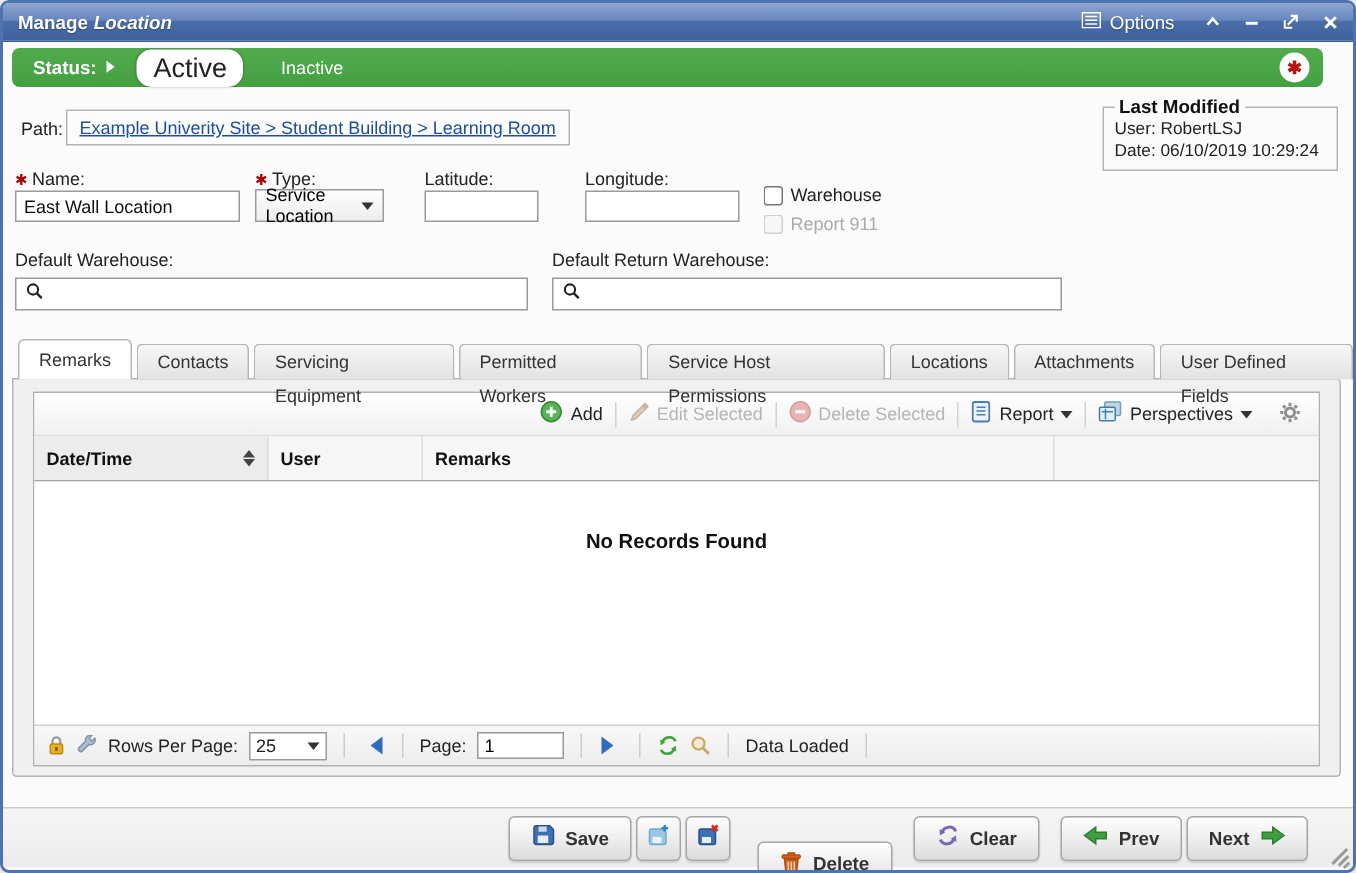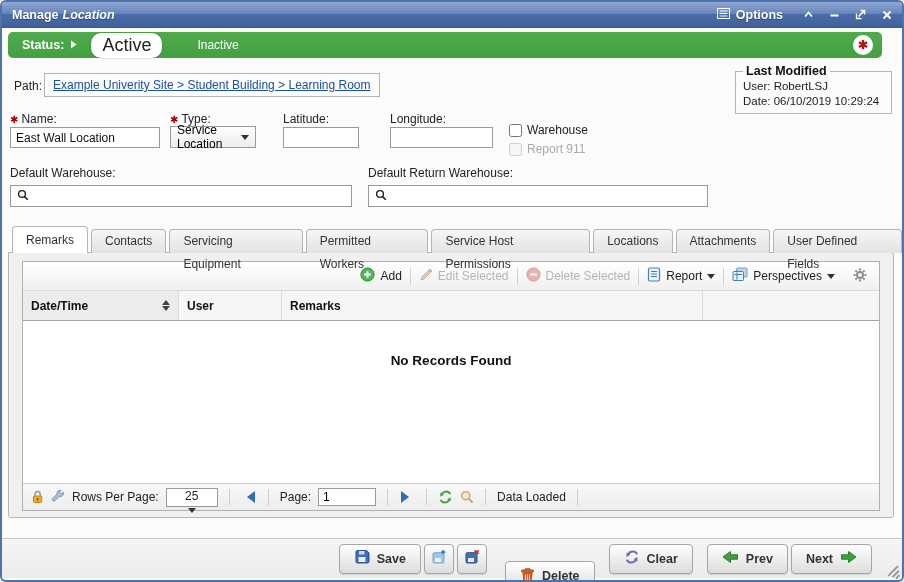--- a/index.html
+++ b/index.html
@@ -16,34 +16,34 @@
   .titlebar{
     position:absolute; top:0; left:0; right:0; height:26px;
     background:linear-gradient(180deg,#90a6d1 0%,#6787bf 45%,#4b6da7 50%,#40619c 100%);
     border-bottom:1px solid #365a8c;
     display:flex; align-items:center; justify-content:space-between;
     padding:0 10px; color:#fff;
   }
   .titlebar .wtitle{ font-size:12.5px; font-weight:bold; text-shadow:0 1px 1px rgba(0,0,0,.35); }
   .titlebar .wtitle .ent{ font-style:italic; margin-left:4px; }
   .tb-right{ display:flex; align-items:center; gap:14px; }
-  .tb-opt{ display:flex; align-items:center; gap:6px; font-size:12.5px; font-weight:bold; cursor:pointer; text-shadow:0 1px 1px rgba(0,0,0,.35);justify-content:center;}
+  .tb-opt{ display:flex; align-items:center; gap:6px; font-size:12.5px; font-weight:normal; cursor:pointer; text-shadow:0 1px 1px rgba(0,0,0,.35);justify-content:center;}
   .tb-ctl{ display:flex; align-items:center; gap:15px; margin-left:6px; }
   .tb-ctl svg{ display:block; cursor:pointer; }
 
   
   .greenbar{
     position:absolute; left:6px; top:30px; width:874px; height:26px;
     background:linear-gradient(180deg,#51ab4d,#43a041);
     border-radius:5px; display:flex; align-items:center; color:#fff;
     padding-left:14px; font-size:12.5px;
   }
   .greenbar .slabel{ font-weight:bold; margin-right:6px; }
   .pill{ background:#fff; color:#222; border-radius:10px; padding:2px 11px; font-size:18px; margin-left:14px; cursor:pointer; box-shadow:0 0 2px rgba(0,0,0,.3);}
-  .inactive-opt{ margin-left:35px; color:#fff; font-size:12px; cursor:pointer; }
+  .inactive-opt{ margin-left:25px; color:#fff; font-size:12px; cursor:pointer; }
   .star-circle{ position:absolute; right:9px; top:3px; width:20px; height:20px; background:#fff; border-radius:50%;
     display:flex; align-items:center; justify-content:center; color:#b71212; font-size:12px; font-weight:bold; cursor:pointer;}
 
   
   .path-label{ position:absolute; left:12px; top:77px; font-size:12px; color:#222; }
   .path-box{ position:absolute; left:42px; top:71px; width:336px; height:24px; border:1px solid #b3b3b3; background:#fcfcfc;
     display:flex; align-items:center; padding-left:8px; }
   .path-box a{ font-size:12px; color:#1b4fa0; text-decoration:underline; cursor:pointer; }
 
   fieldset.lastmod{
@@ -115,21 +115,21 @@
 
   
   .gbody{ flex:1; background:#fff; text-align:center; }
   .norecords{ margin-top:32px; font-size:13.5px; font-weight:bold; color:#111; }
 
   
   .gpager{ height:27px; background:linear-gradient(#f8f8f8,#ededed); border-top:1px solid #cfcfcf;
     display:flex; align-items:center; padding:0 8px; gap:7px; font-size:12px; color:#222; }
   .psep{ width:1px; height:16px; background:#ccc; margin:0 4px; }
   .mini-select{ width:52px; height:19px; border:1px solid #999; background:#fff; display:flex; align-items:center;
-    justify-content:space-between; padding:0 4px; font-size:12px; cursor:pointer;flex-direction:column; }
+    justify-content:space-between; padding:0 4px; font-size:12px; cursor:pointer; }
   .mini-select .caret{ border-top-color:#333; border-width:4px; border-top-width:5px; }
   .page-input{ width:58px; height:18px; border:1px solid #999; font-size:12px; padding:0 4px; font-family:"Liberation Sans", sans-serif;}
   .pager-arrow{ width:0; height:0; border:6px solid transparent; cursor:pointer; }
   .pager-arrow.left{ border-right:8px solid #2f6bbf; margin-right:2px;}
   .pager-arrow.right{ border-left:8px solid #2f6bbf; margin-left:2px;}
   .picon{ cursor:pointer; display:flex; align-items:center; }
 
   
   .footerbar{
     position:absolute; left:0; right:0; top:536px; height:40px;

